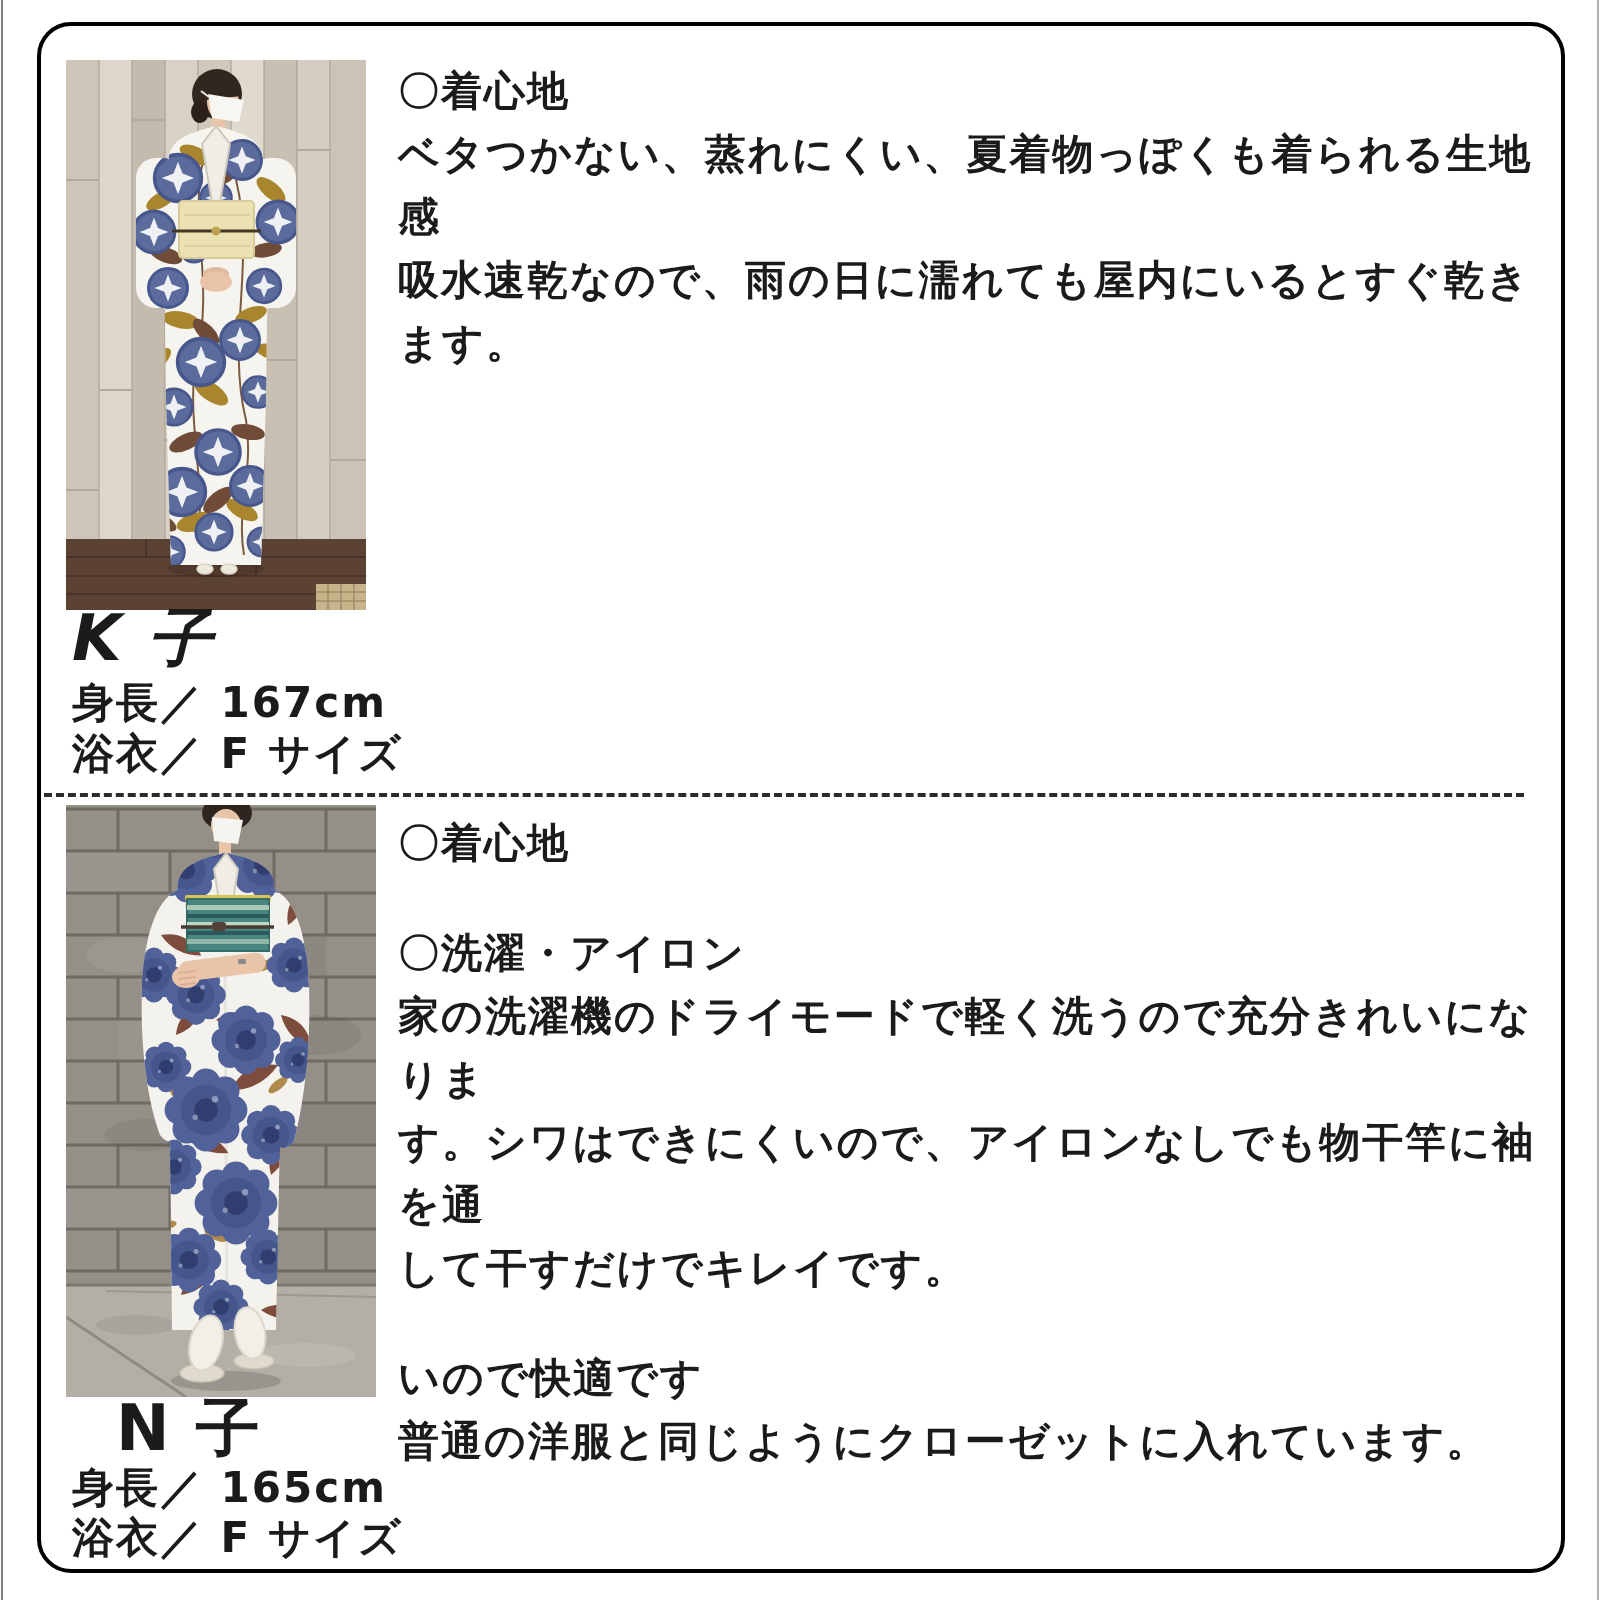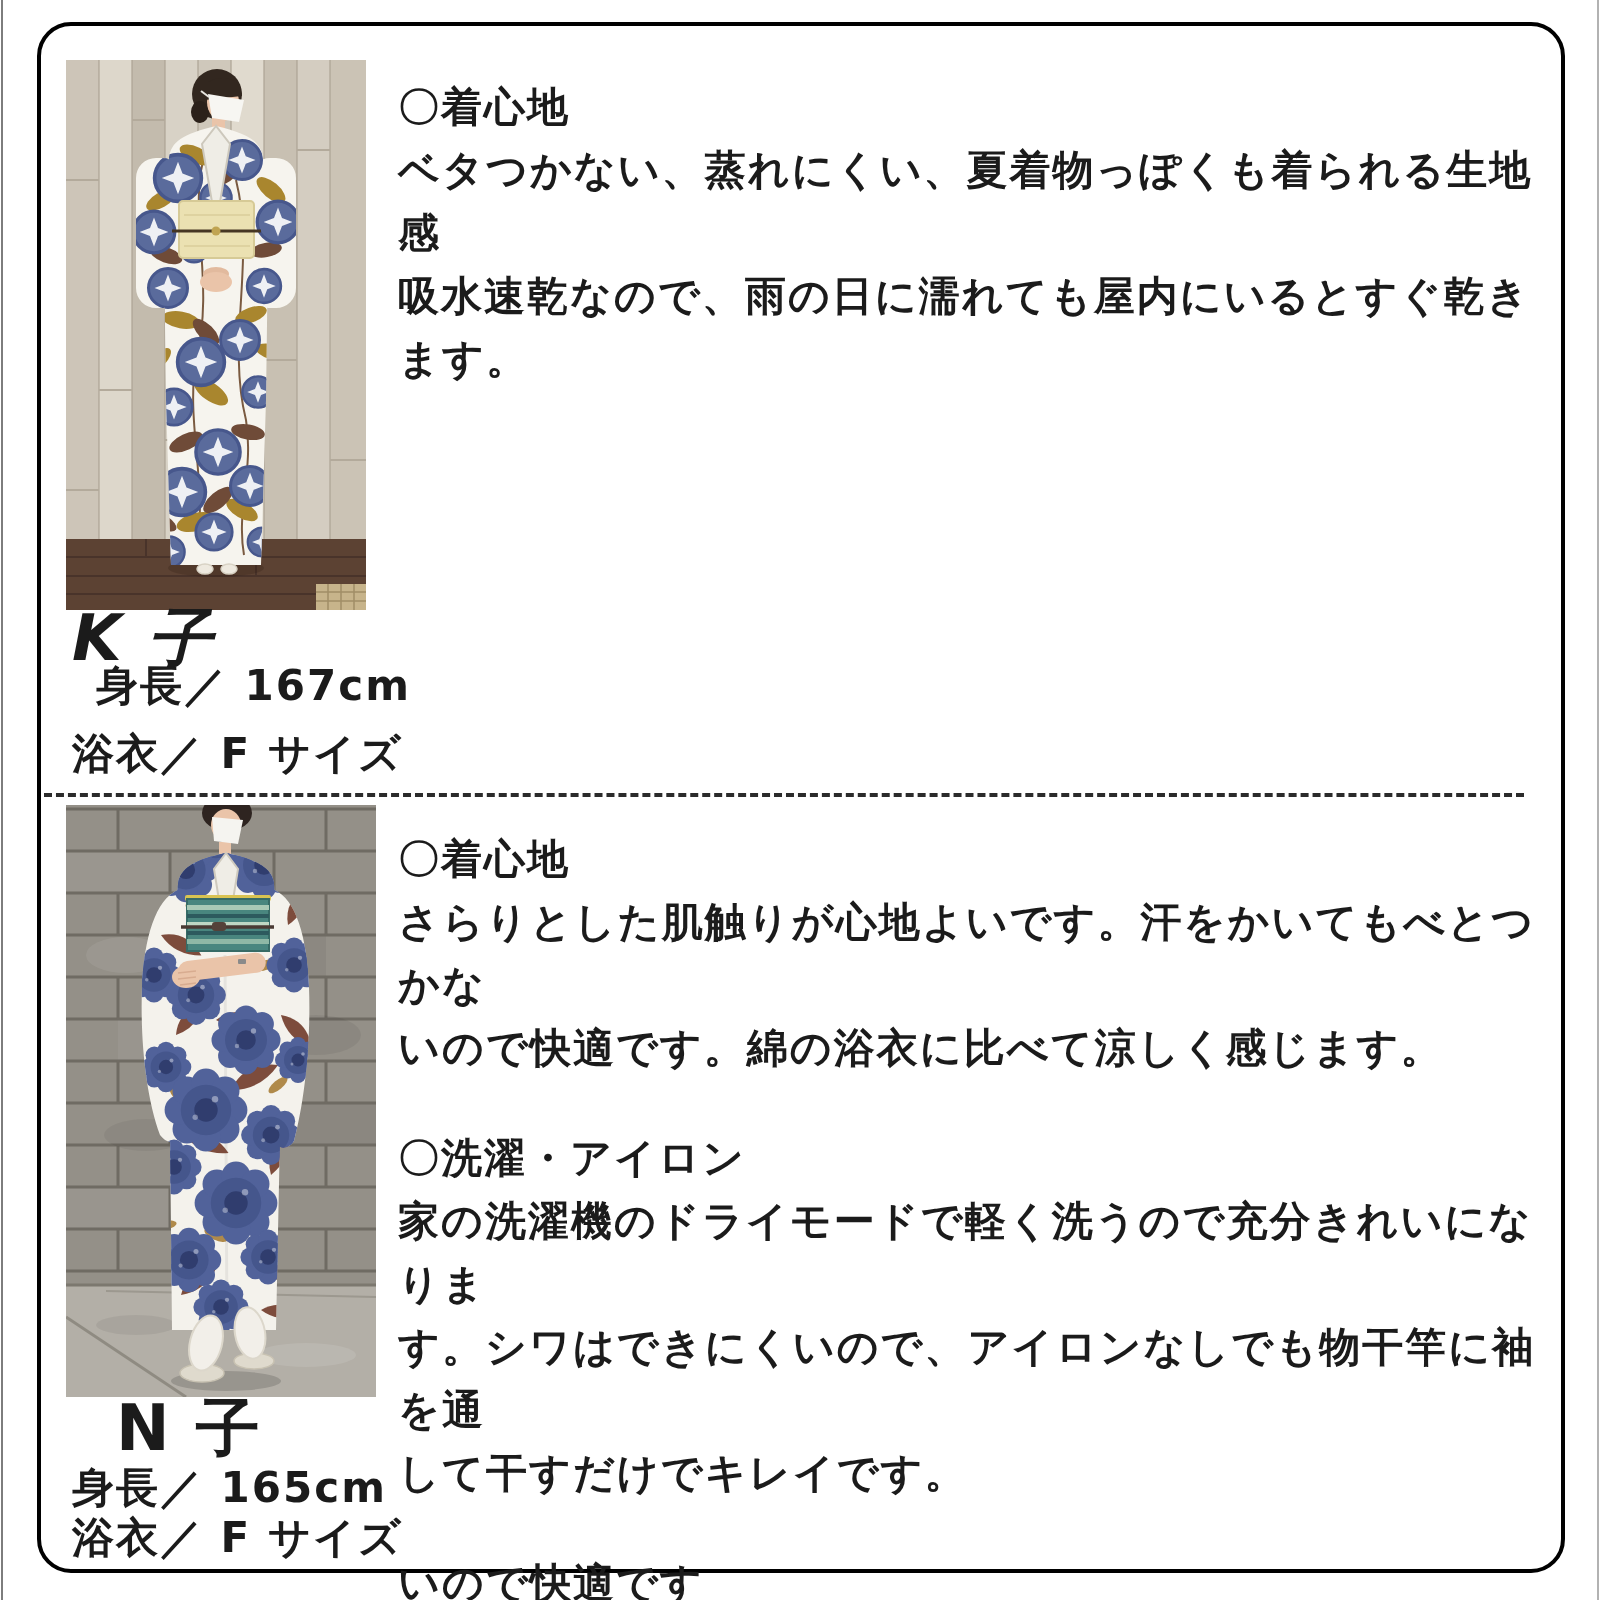--- a/index.html
+++ b/index.html
@@ -13,29 +13,29 @@
   .divider{position:absolute;left:44px;top:793px;width:1480px;height:0;
         border-top:4px dashed #2b2b2b;}
   .photo{position:absolute;overflow:hidden;background:#cfc8bb;}
   .photo-k{left:66px;top:60px;width:300px;height:550px;}
   .photo-n{left:66px;top:805px;width:310px;height:592px;}
   .photo svg{display:block;}
   .model-name{position:absolute;left:72px;font-size:64px;font-weight:700;line-height:72px;letter-spacing:2px;}
   .name-k{top:602px;font-style:italic;}
   .name-n{top:1392px;margin-left:44px;}
   .model-info{position:absolute;left:72px;font-size:42px;font-weight:700;line-height:50px;letter-spacing:2px;}
-  .info-k-h{top:661px;margin-left:24px;}
+  .info-k-h{top:678px;}
   .info-k-s{top:729px;}
   .info-n-h{top:1463px;}
   .info-n-s{top:1513px;}
   .text-col{position:absolute;left:398px;width:1155px;font-size:41px;font-weight:700;
         line-height:63px;letter-spacing:2px;}
   .text-k{top:60px;}
   .text-n{top:812px;}
-  .block{margin:16px 0 47px 0;}
+  .block{margin:0 0 47px 0;}
   .block .heading{white-space:pre-line;}
   .block .body{white-space:pre-line;}
 </style>
 </head>
 <body>
 
 <div class="page">
 
   <div class="edge l"></div>
   <div class="edge r"></div>
@@ -357,22 +357,20 @@
     </svg>
   </figure>
 
   <div class="model-name name-n">N 子</div>
   <div class="model-info info-n-h">身長／ 165cm</div>
   <div class="model-info info-n-s">浴衣／ F サイズ</div>
 
   <div class="text-col text-n">
     <div class="block">
       <div class="heading">〇着心地</div>
-      <div class="body">さらりとした肌触りが心地よいです。汗をかいてもべとつかな
-いので快適です。綿の浴衣に比べて涼しく感じます。</div>
     </div>
     <div class="block">
       <div class="heading">〇洗濯・アイロン</div>
       <div class="body">家の洗濯機のドライモードで軽く洗うので充分きれいになりま
 す。シワはできにくいので、アイロンなしでも物干竿に袖を通
 して干すだけでキレイです。</div>
     </div>
     <div class="block">
       <div class="heading">いので快適です</div>
       <div class="body">普通の洋服と同じようにクローゼットに入れています。</div>

